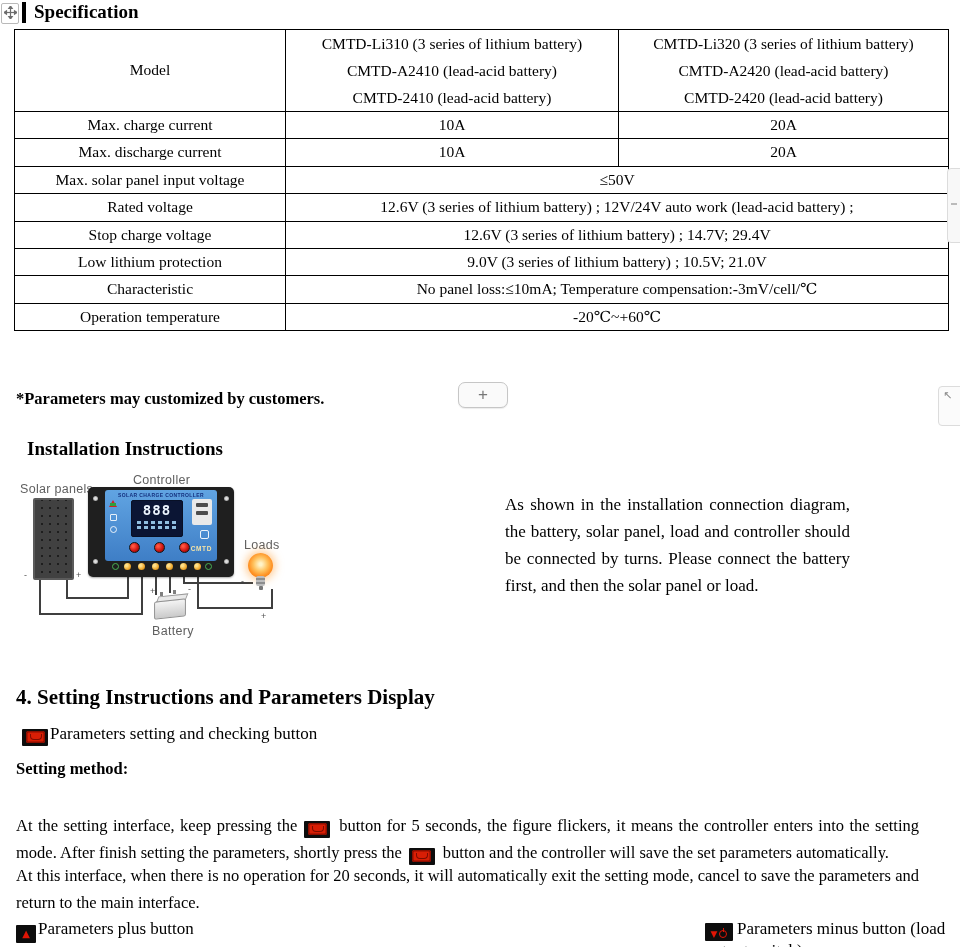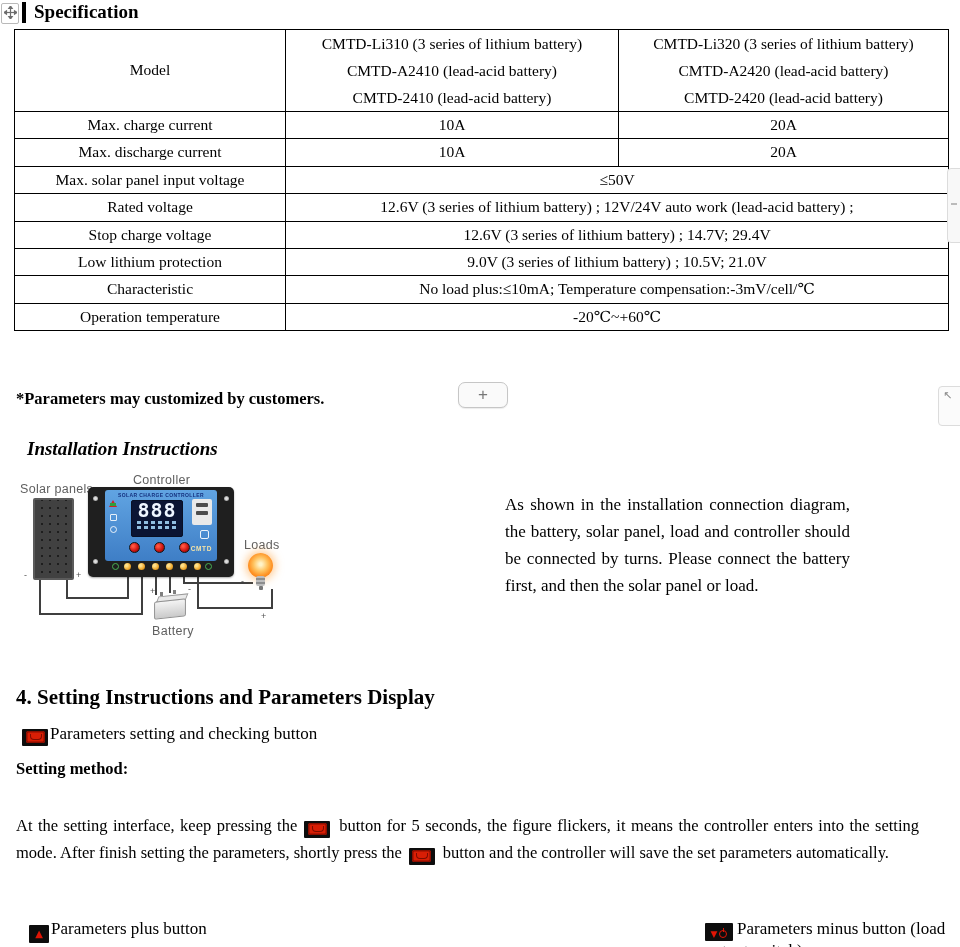--- a/index.html
+++ b/index.html
@@ -47,21 +47,21 @@
   }
   .edge-pill::after { content:""; position:absolute; left:3px; top:34px; width:6px; height:2px; background:#bbb; }
   .edge-corner-btn {
     position:absolute; left:938px; top:386px; width:26px; height:40px;
     background:#fbfbfb; border:1px solid #dcdcdc; border-radius:4px;
     color:#8a8a8a; font-size:11px; padding:2px 0 0 4px;
     font-family:"DejaVu Sans",sans-serif;
   }
 
   
-  .install-heading { position:absolute; left:27px; top:438px; font-size:19px; font-weight:bold;font-style:italic; }
+  .install-heading { position:absolute; left:27px; top:438px; font-size:19px; font-weight:bold; }
   .diagram { position:absolute; left:10px; top:462px; width:480px; height:192px; }
   .diagram .dlabel {
     position:absolute; color:#5f5f5f; font-size:12.5px;
     font-family:"Liberation Sans","DejaVu Sans",sans-serif; letter-spacing:.3px;
   }
   .wires { position:absolute; left:0; top:0; }
 
   .solar-panel {
     position:absolute; left:23px; top:36px; width:41px; height:82px;
     background-color:#414141;
@@ -83,21 +83,21 @@
     margin-top:2px; text-align:center; font-size:5px; font-weight:bold; color:#14307e;
     font-family:"Liberation Sans","DejaVu Sans",sans-serif; letter-spacing:.4px;
   }
   .face .logo { position:absolute; left:4px; top:10px; width:0; height:0;
     border-left:4px solid transparent; border-right:4px solid transparent; border-bottom:7px solid #cf2222; }
   .face .logo::after { content:""; position:absolute; left:-3px; top:3px; width:6px; height:3px; background:#2f9e3f; }
   .face .side-ic { position:absolute; width:7px; height:7px; border:1px solid rgba(255,255,255,.85); border-radius:1px; }
   .lcd { position:absolute; left:26px; top:10px; width:52px; height:37px;
     background:#0b1534; border:1px solid #081026; border-radius:2px; text-align:center; }
   .lcd .digits { color:#eef6ff; font-family:"DejaVu Sans Mono",monospace; font-weight:bold;
-    font-size:20px; line-height:18px; letter-spacing:1px; }
+    font-size:14px; line-height:18px; letter-spacing:1px; }
   .lcd .seg { height:3px; margin:2px 5px 0 5px; opacity:.85;
     background:repeating-linear-gradient(90deg,#a8dcff 0 4px, transparent 4px 7px); }
   .usb { position:absolute; right:5px; top:9px; width:20px; height:26px;
     background:#e9e9e9; border-radius:2px; padding-top:4px; }
   .usb .slot { width:12px; height:4px; background:#4c4c4c; margin:0 auto 4px auto; border-radius:1px; }
   .usb-ic { position:absolute; right:8px; top:40px; width:9px; height:9px;
     border:1px solid rgba(255,255,255,.9); border-radius:2px; }
   .rbtn { position:absolute; top:52px; width:11px; height:11px; border-radius:50%;
     background:radial-gradient(circle at 35% 35%, #ff5540 10%, #cf1612 55%, #6e0400 100%);
     border:1px solid #141414; }
@@ -153,21 +153,21 @@
   .pwr { display:inline-block; width:8px; height:8px; border:1.5px solid #e01505;
     border-radius:50%; position:relative; vertical-align:-1px; margin-left:2px; }
   .pwr::after { content:""; position:absolute; left:2.4px; top:-3px; width:1.6px; height:4px; background:#e01505; }
 
   .caption-line { position:absolute; font-size:17px; }
   .set-caption { left:22px; top:724px; }
   .method-label { position:absolute; left:16px; top:759px; font-size:16.5px; font-weight:bold; }
   .para { position:absolute; left:16px; width:903px; font-size:16.5px; line-height:27px; text-align:justify; }
   .para1 { top:784px;margin-top:28px; }
   .para2 { top:862px; }
-  .bottom-caption-plus { left:16px; top:919px;margin-left:13px; }
+  .bottom-caption-plus { left:16px; top:919px; }
   .bottom-caption-minus { left:705px; top:919px; }
 </style>
 </head>
 <body>
 
 <div id="page">
 
   <div class="move-handle">
     <span>
       <svg width="13" height="13" viewBox="0 0 13 13">
@@ -229,21 +229,21 @@
     <tr>
       <td>Stop charge voltage</td>
       <td colspan="2">12.6V (3 series of lithium battery) ; 14.7V; 29.4V</td>
     </tr>
     <tr>
       <td>Low lithium protection</td>
       <td colspan="2">9.0V (3 series of lithium battery) ; 10.5V; 21.0V</td>
     </tr>
     <tr>
       <td>Characteristic</td>
-      <td colspan="2">No load plus:≤10mA; Temperature compensation:-3mV/cell/℃</td>
+      <td colspan="2">No panel loss:≤10mA; Temperature compensation:-3mV/cell/℃</td>
     </tr>
     <tr>
       <td>Operation temperature</td>
       <td colspan="2">-20℃~+60℃</td>
     </tr>
   </tbody>
     </table>
 
   <div class="footnote">*Parameters may customized by customers.</div>
   <div class="add-row-btn">+</div>
@@ -331,20 +331,21 @@
   <div class="caption-line set-caption">
     <span class="btn-icon" style="margin-right:2px;"><span class="face-red"></span></span><span>Parameters setting and checking button</span>
   </div>
 
   <div class="method-label">Setting method:</div>
 
   <p class="para para1">
     <span>At the setting interface, keep pressing the</span><span class="btn-icon" style="margin:0 9px 0 7px;"><span class="face-red"></span></span><span>button for 5 seconds, the figure flickers, it means the controller enters into the setting mode. After finish setting the parameters, shortly press the</span><span class="btn-icon" style="margin:0 8px 0 7px;"><span class="face-red"></span></span><span>button and the controller will save the set parameters automatically.</span>
   </p>
 
+  <p class="para para2">At this interface, when there is no operation for 20 seconds, it will automatically exit the setting mode, cancel to save the parameters and return to the main interface.</p>
 
   <div class="caption-line bottom-caption-plus">
     <span class="tri-icon" style="margin-right:2px;"><span>▲</span></span><span>Parameters plus button</span>
   </div>
 
   <div class="caption-line bottom-caption-minus">
     <span class="minus-icon" style="margin-right:4px;"><span class="tri">▼</span><span class="pwr"></span></span><span>Parameters minus button (load output switch)</span>
   </div>
 
 </div>

